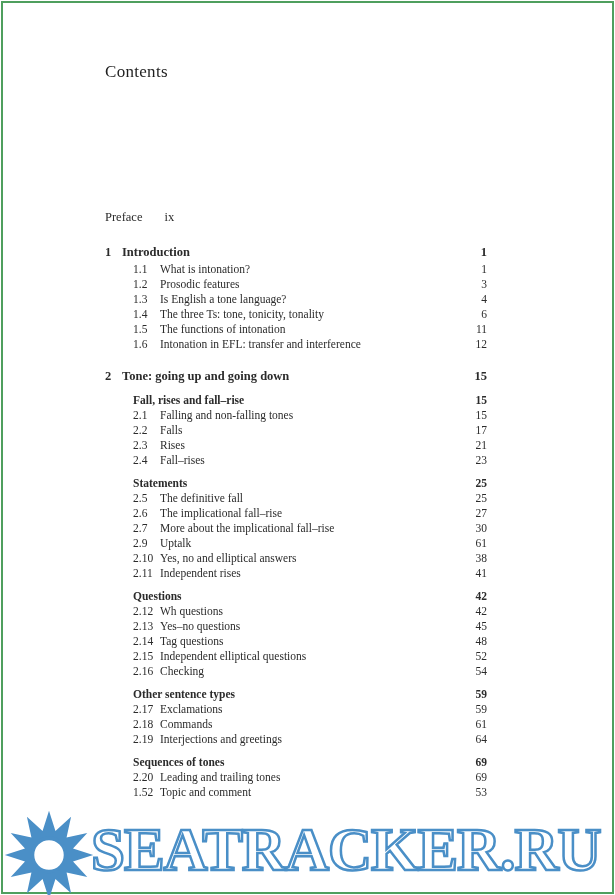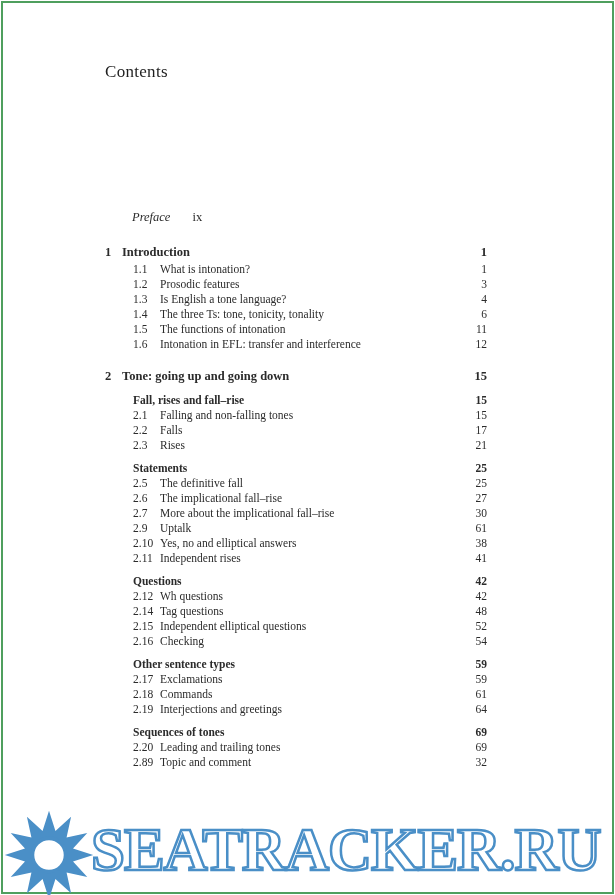--- a/index.html
+++ b/index.html
@@ -19,21 +19,21 @@
   }
   .doc-title{
     position:absolute; left:105px; top:62px;
     font-size:17px; letter-spacing:.3px;
     color:#1f1f1f;
   }
   .preface{
     position:absolute; left:105px; top:210px;
     font-size:12.5px;
   }
-  .pref-label{font-style:italic;margin-left:27px;}
+  .pref-label{}
   .pref-page{margin-left:22px;}
   .toc{
     position:absolute; left:105px; top:244px;
     width:382px;
     font-size:11.5px;
   }
   .row{display:flex; align-items:baseline; line-height:15px;}
   .row .pg{margin-left:auto; text-align:right; min-width:28px; padding-left:8px;}
   .chapter{margin-top:16px;}
   .chapter:first-child{margin-top:0;}
@@ -136,20 +136,25 @@
           <div class="row entry">
             <span class="enum">2.2</span>
             <span class="title">Falls</span>
             <span class="pg">17</span>
           </div>
           <div class="row entry">
             <span class="enum">2.3</span>
             <span class="title">Rises</span>
             <span class="pg">21</span>
           </div>
+          <div class="row entry">
+            <span class="enum">2.4</span>
+            <span class="title">Fall–rises</span>
+            <span class="pg">23</span>
+          </div>
         </div>
         <div class="group">
           <div class="row group-heading">
             <span class="gtitle">Statements</span>
             <span class="pg">25</span>
           </div>
           <div class="row entry">
             <span class="enum">2.5</span>
             <span class="title">The definitive fall</span>
             <span class="pg">25</span>
@@ -184,20 +189,25 @@
           <div class="row group-heading">
             <span class="gtitle">Questions</span>
             <span class="pg">42</span>
           </div>
           <div class="row entry">
             <span class="enum">2.12</span>
             <span class="title">Wh questions</span>
             <span class="pg">42</span>
           </div>
           <div class="row entry">
+            <span class="enum">2.13</span>
+            <span class="title">Yes–no questions</span>
+            <span class="pg">45</span>
+          </div>
+          <div class="row entry">
             <span class="enum">2.14</span>
             <span class="title">Tag questions</span>
             <span class="pg">48</span>
           </div>
           <div class="row entry">
             <span class="enum">2.15</span>
             <span class="title">Independent elliptical questions</span>
             <span class="pg">52</span>
           </div>
           <div class="row entry">
@@ -231,23 +241,23 @@
           <div class="row group-heading">
             <span class="gtitle">Sequences of tones</span>
             <span class="pg">69</span>
           </div>
           <div class="row entry">
             <span class="enum">2.20</span>
             <span class="title">Leading and trailing tones</span>
             <span class="pg">69</span>
           </div>
           <div class="row entry">
-            <span class="enum">2.89</span>
+            <span class="enum">1.52</span>
             <span class="title">Topic and comment</span>
-            <span class="pg">32</span>
+            <span class="pg">53</span>
           </div>
         </div>
       </div>
     </div>
 
   <div class="watermark">
     <svg class="sun" viewBox="0 0 100 100" aria-hidden="true">
       <polygon fill="#4a8fc7" points="98,50 76.1,57 91.6,74 69.1,69.1 74,91.6 57,76.1 50,98 43,76.1 26,91.6 30.9,69.1 8.4,74 23.9,57 2,50 23.9,43 8.4,26 30.9,30.9 26,8.4 43,23.9 50,2 57,23.9 74,8.4 69.1,30.9 91.6,26 76.1,43"></polygon>
       <circle cx="50" cy="50" r="18" fill="#ffffff" stroke="#4a8fc7" stroke-width="4"></circle>
     </svg>

